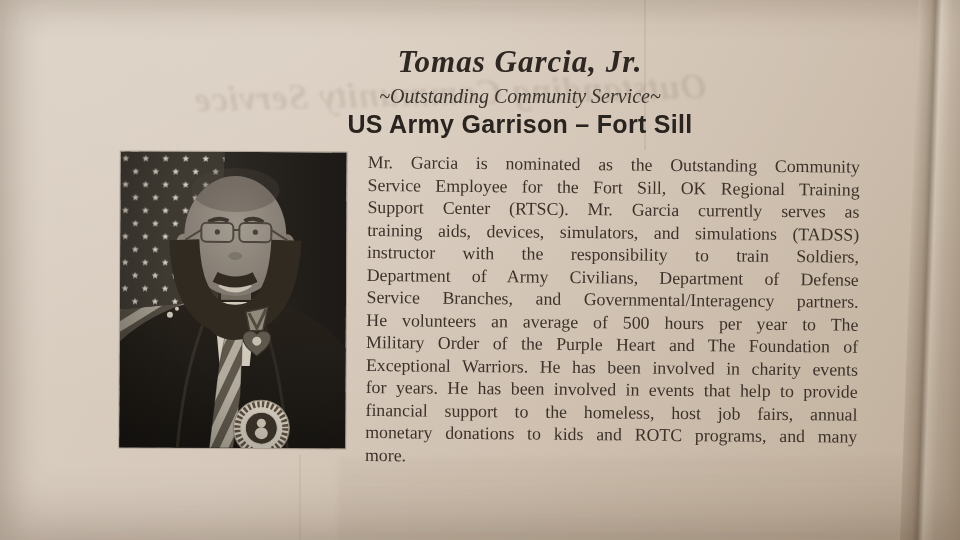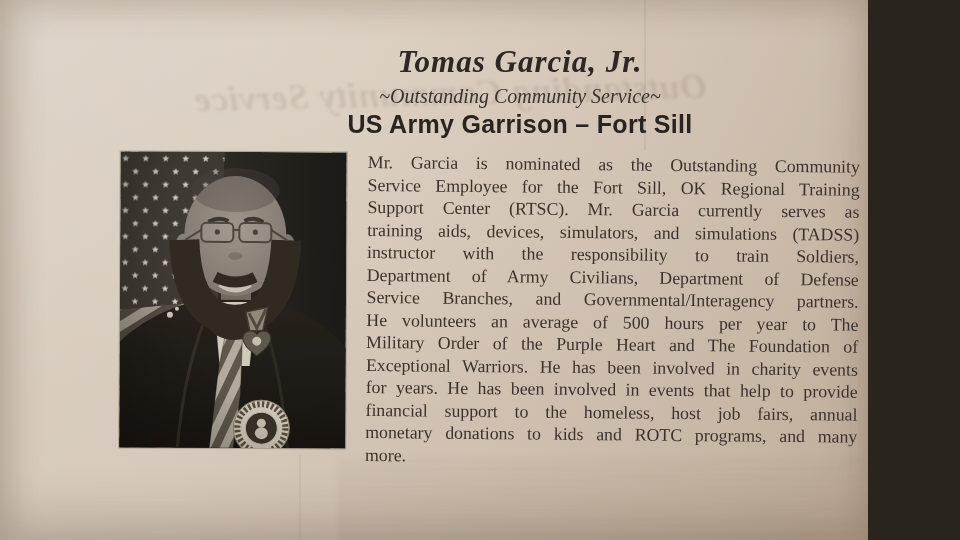--- a/index.html
+++ b/index.html
@@ -1,17 +1,17 @@
 <!DOCTYPE html>
 <html><head>
 <meta charset="utf-8">
 <style>
   html,body { margin:0; padding:0; background:#2a241e; }
   .page {
-    position:relative; width:868px; height:540px; overflow:hidden;
+    position:relative; width:960px; height:540px; overflow:hidden;
     background:
       radial-gradient(140% 120% at 30% 8%, rgba(255,252,245,.14), rgba(0,0,0,0) 60%),
       linear-gradient(118deg, #dbd0c4 0%, #d6c9bb 38%, #cfc0b0 62%, #c6b6a4 85%, #bdac99 100%);
     box-shadow: inset 0 -26px 48px rgba(74,56,38,.20),
                 inset 0 14px 30px rgba(80,62,44,.10),
                 inset 14px 0 30px rgba(80,62,44,.08);
     font-family:"Liberation Serif","DejaVu Serif",serif;
   }
   .fold {
     position:absolute; left:900px; top:-20px; width:150px; height:590px;

